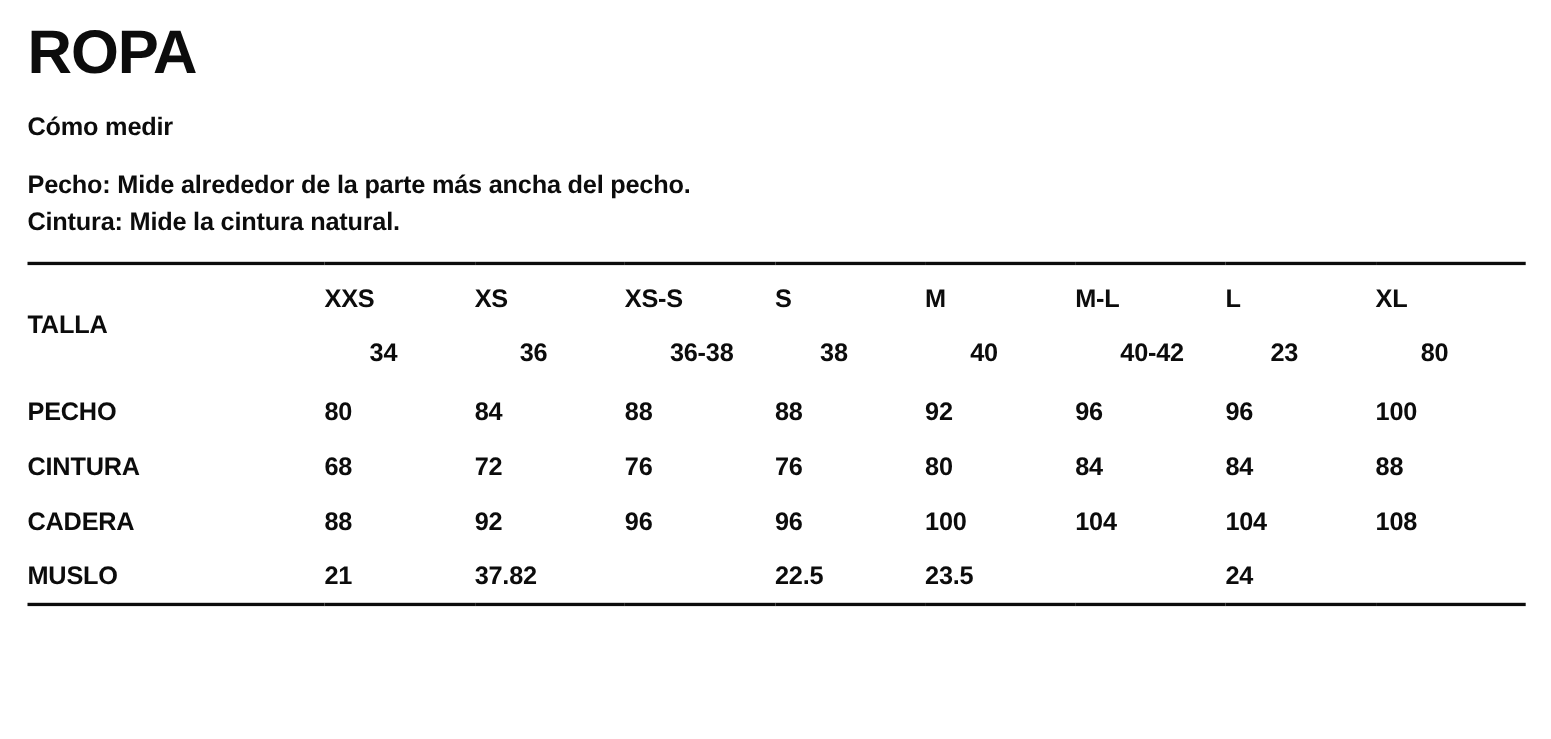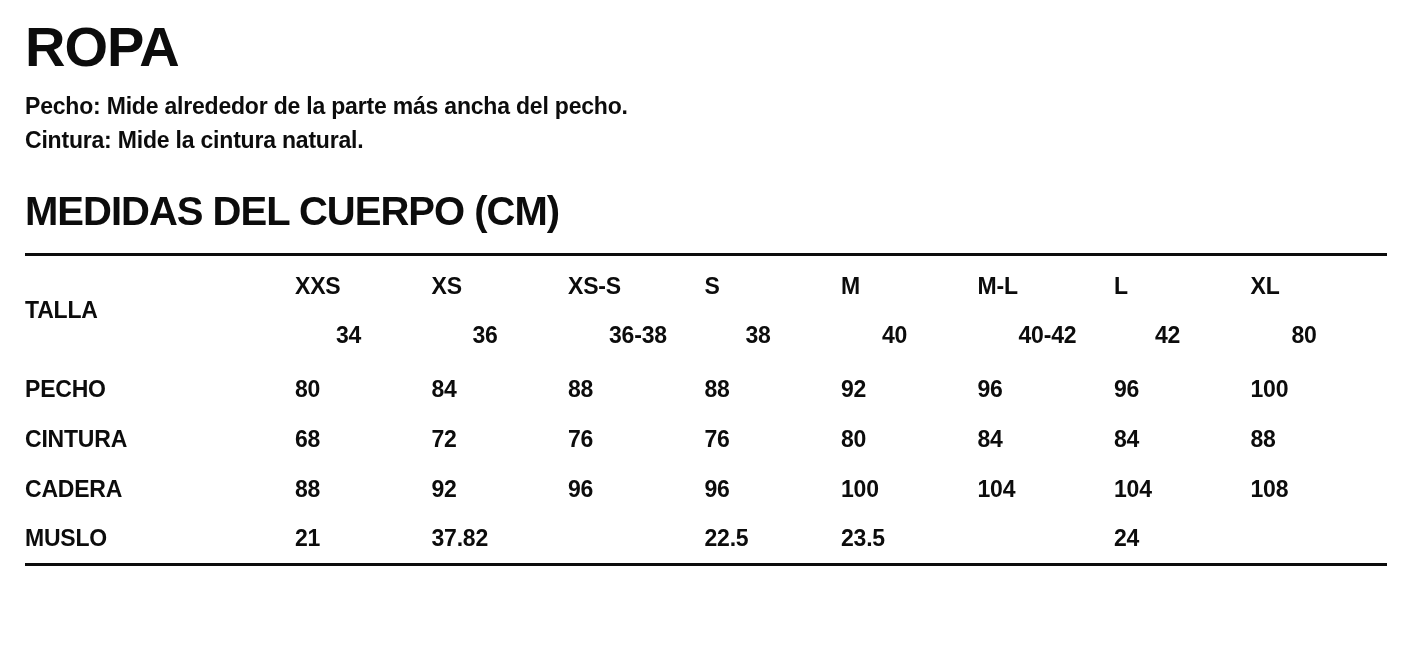--- a/index.html
+++ b/index.html
@@ -70,27 +70,27 @@
   tr.measure-row th,
   tr.measure-row td { height: 50px; }
 </style>
 </head>
 <body>
 
 <div class="page">
 
   <h1 class="page-title">ROPA</h1>
 
+  <div class="subtitle">Cómo medir</div>
 
   <div class="instructions">
     <div class="line">Pecho: Mide alrededor de la parte más ancha del pecho.</div>
     <div class="line">Cintura: Mide la cintura natural.</div>
   </div>
 
-  <h2 class="section-title">MEDIDAS DEL CUERPO (CM)</h2>
 
   <table class="size-table">
     <colgroup>
       <col class="label-col">
       <col>
         <col>
         <col>
         <col>
         <col>
         <col>
@@ -119,21 +119,21 @@
         <td>
           <div class="sz">M</div>
           <div class="num">40</div>
         </td>
         <td>
           <div class="sz">M-L</div>
           <div class="num">40-42</div>
         </td>
         <td>
           <div class="sz">L</div>
-          <div class="num">42</div>
+          <div class="num">23</div>
         </td>
         <td>
           <div class="sz">XL</div>
           <div class="num">80</div>
         </td>
       </tr>
 
       <tr class="measure-row">
         <th>PECHO</th>
         <td>80</td>

